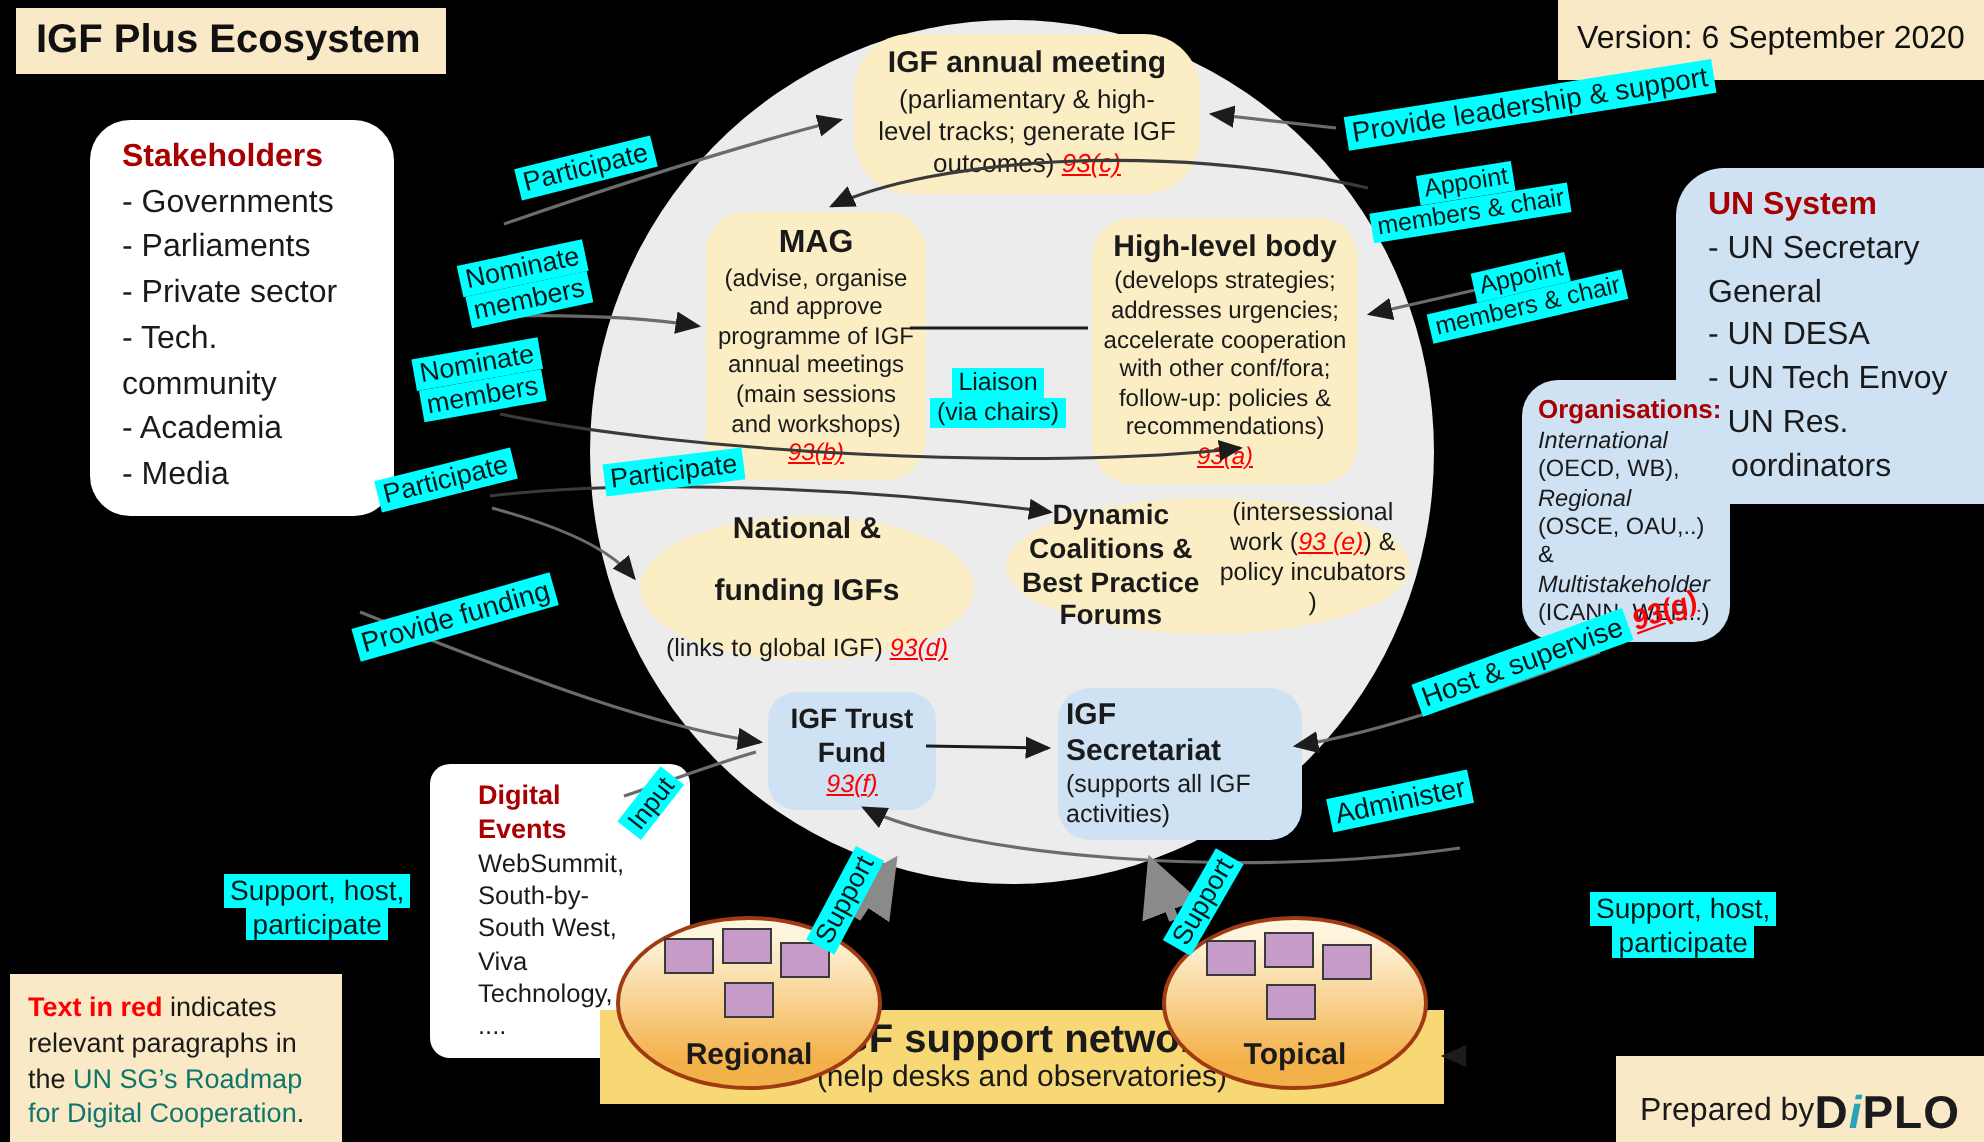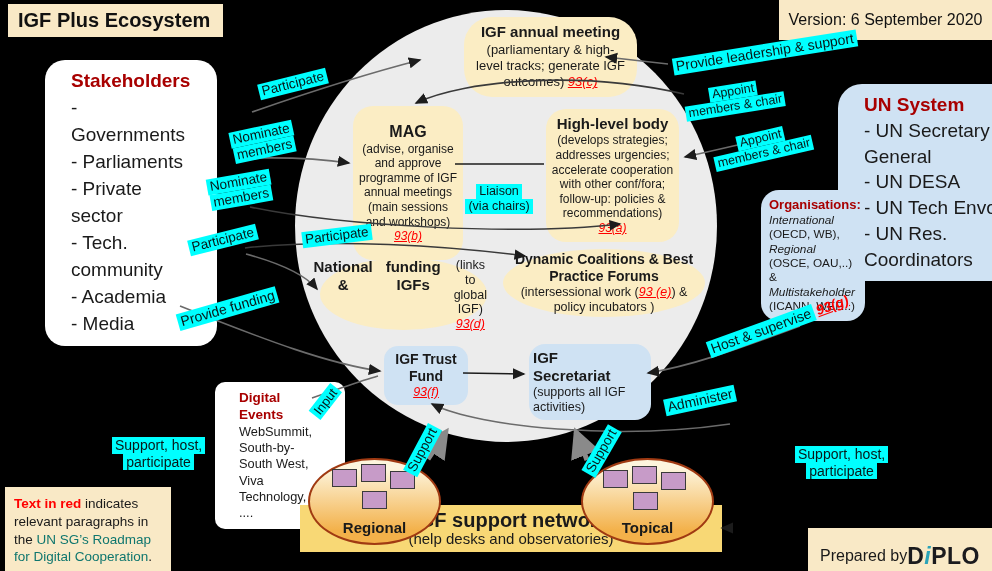--- a/index.html
+++ b/index.html
@@ -6,45 +6,45 @@
   #stage{position:relative;width:992px;height:571px;background:#000;overflow:hidden;
          font-family:"Liberation Sans",sans-serif;color:#1a1a1a;}
   .abs{position:absolute;}
   
   .cream{background:#f9e9c6;}
   .panel-title{left:8px;top:4px;width:205px;height:33px;display:flex;align-items:center;
     padding-left:10px;font-size:20px;font-weight:bold;color:#111;z-index:1;}
   .panel-version{left:779px;top:0;width:213px;height:40px;display:flex;align-items:center;
     justify-content:center;font-size:16px;color:#111;z-index:1;}
   
-  .infobox{border-radius:20px;padding:8px 26px;line-height:1.42;font-size:19px;z-index:1;}
+  .infobox{border-radius:20px;padding:8px 16px;line-height:1.42;font-size:16px;z-index:1;}
   .white{background:#fff;}
   .blue{background:#cfe2f3;}
   .red-head{color:#a80000;font-weight:bold;}
   .box-stakeholders{left:45px;top:60px;width:120px;}
   .box-un{left:838px;top:84px;width:146px;border-radius:24px;line-height:1.36;}
   .box-orgs{left:761px;top:190px;width:88px;border-radius:18px;font-size:11.8px;line-height:1.22;padding:7px 8px;}
   .box-digital{left:215px;top:382px;width:82px;border-radius:10px;font-size:12.8px;line-height:1.28;padding:7px 24px;}
   .italic{font-style:italic;margin-top:22px;}
   
   .big-ellipse{left:295px;top:10px;width:422px;height:432px;border-radius:50%;background:#ececec;z-index:0;}
   
   .node{background:#fbedc4;text-align:center;z-index:2;}
   .node .t{font-weight:bold;}
   .ref{color:#f00;font-style:italic;text-decoration:underline;}
-  .n-annual{left:427px;top:17px;width:153px;border-radius:28px;padding:6px 10px;font-size:13px;line-height:1.25;margin-left:37px;}
+  .n-annual{left:427px;top:17px;width:153px;border-radius:28px;padding:6px 10px;font-size:13px;line-height:1.25;}
   .n-annual .t{font-size:15px;}
-  .n-mag{left:353px;top:106px;width:100px;border-radius:20px;padding:16px 5px;font-size:12px;line-height:1.22;}
+  .n-mag{left:353px;top:106px;width:100px;border-radius:20px;padding:6px 5px;font-size:12px;line-height:1.22;}
   .n-mag .t{font-size:16px;}
   .n-hlb{left:546px;top:109px;width:125px;border-radius:20px;padding:6px 4px;font-size:12px;line-height:1.22;}
   .n-hlb .t{font-size:15px;}
-  .n-nat{left:320px;top:258px;width:167px;height:72px;border-radius:50%;display:flex;flex-direction:row;
-    justify-content:flex-end;font-size:12.5px;line-height:1.18;gap:13px;}
+  .n-nat{left:320px;top:258px;width:167px;height:72px;border-radius:50%;display:flex;flex-direction:column;
+    justify-content:center;font-size:12.5px;line-height:1.18;gap:13px;}
   .n-nat .t{font-size:15px;}
-  .n-dyn{left:503px;top:249px;width:202px;height:68px;border-radius:50%;display:flex;flex-direction:column;
+  .n-dyn{left:503px;top:249px;width:202px;height:68px;border-radius:50%;display:flex;flex-direction:row;
     justify-content:center;font-size:12.5px;line-height:1.2;}
   .n-dyn .t{font-size:14px;}
   .n-tf{left:384px;top:346px;width:76px;border-radius:14px;background:#cfe2f3;padding:5px 4px;
     font-size:12.5px;line-height:1.2;text-align:center;z-index:2;}
   .n-tf .t{font-size:14px;font-weight:bold;}
   .n-sec{left:529px;top:344px;width:114px;border-radius:16px;background:#cfe2f3;padding:5px 4px;
     font-size:12.5px;line-height:1.2;z-index:2;}
   .n-sec .t{font-size:15px;font-weight:bold;}
   
   .lbl{position:absolute;z-index:4;font-size:13.5px;color:#081818;text-align:center;line-height:1.18;}

